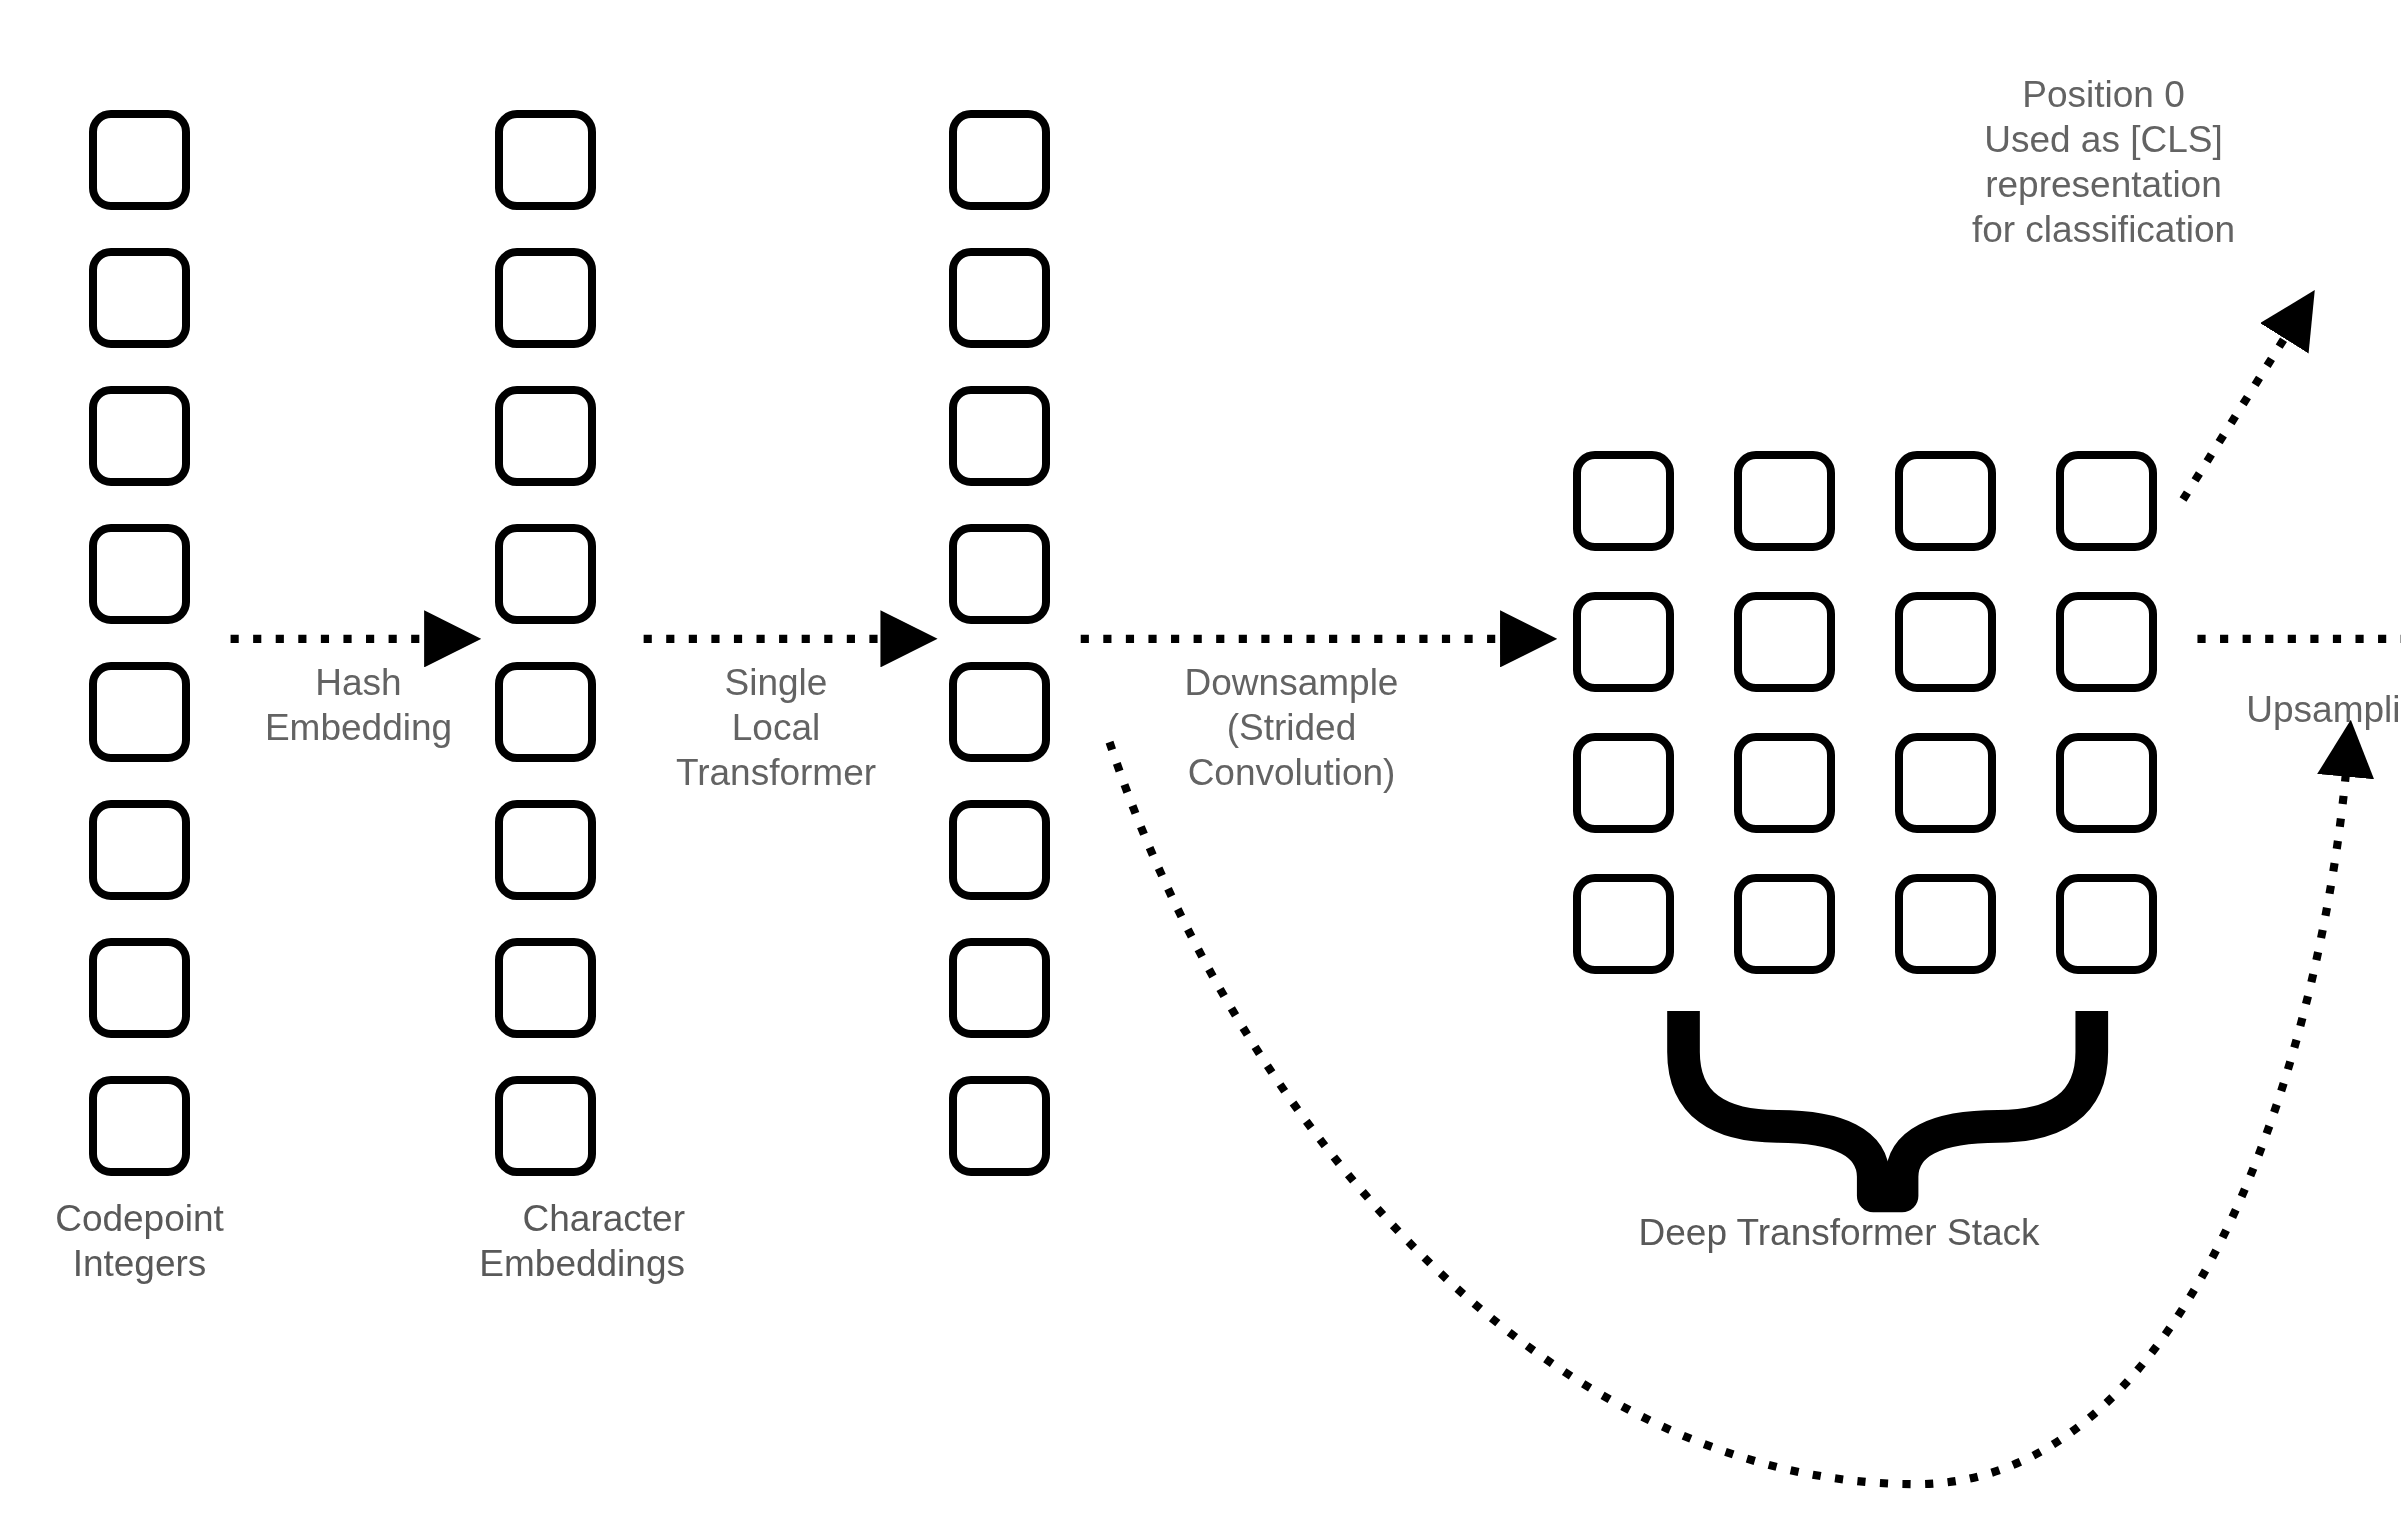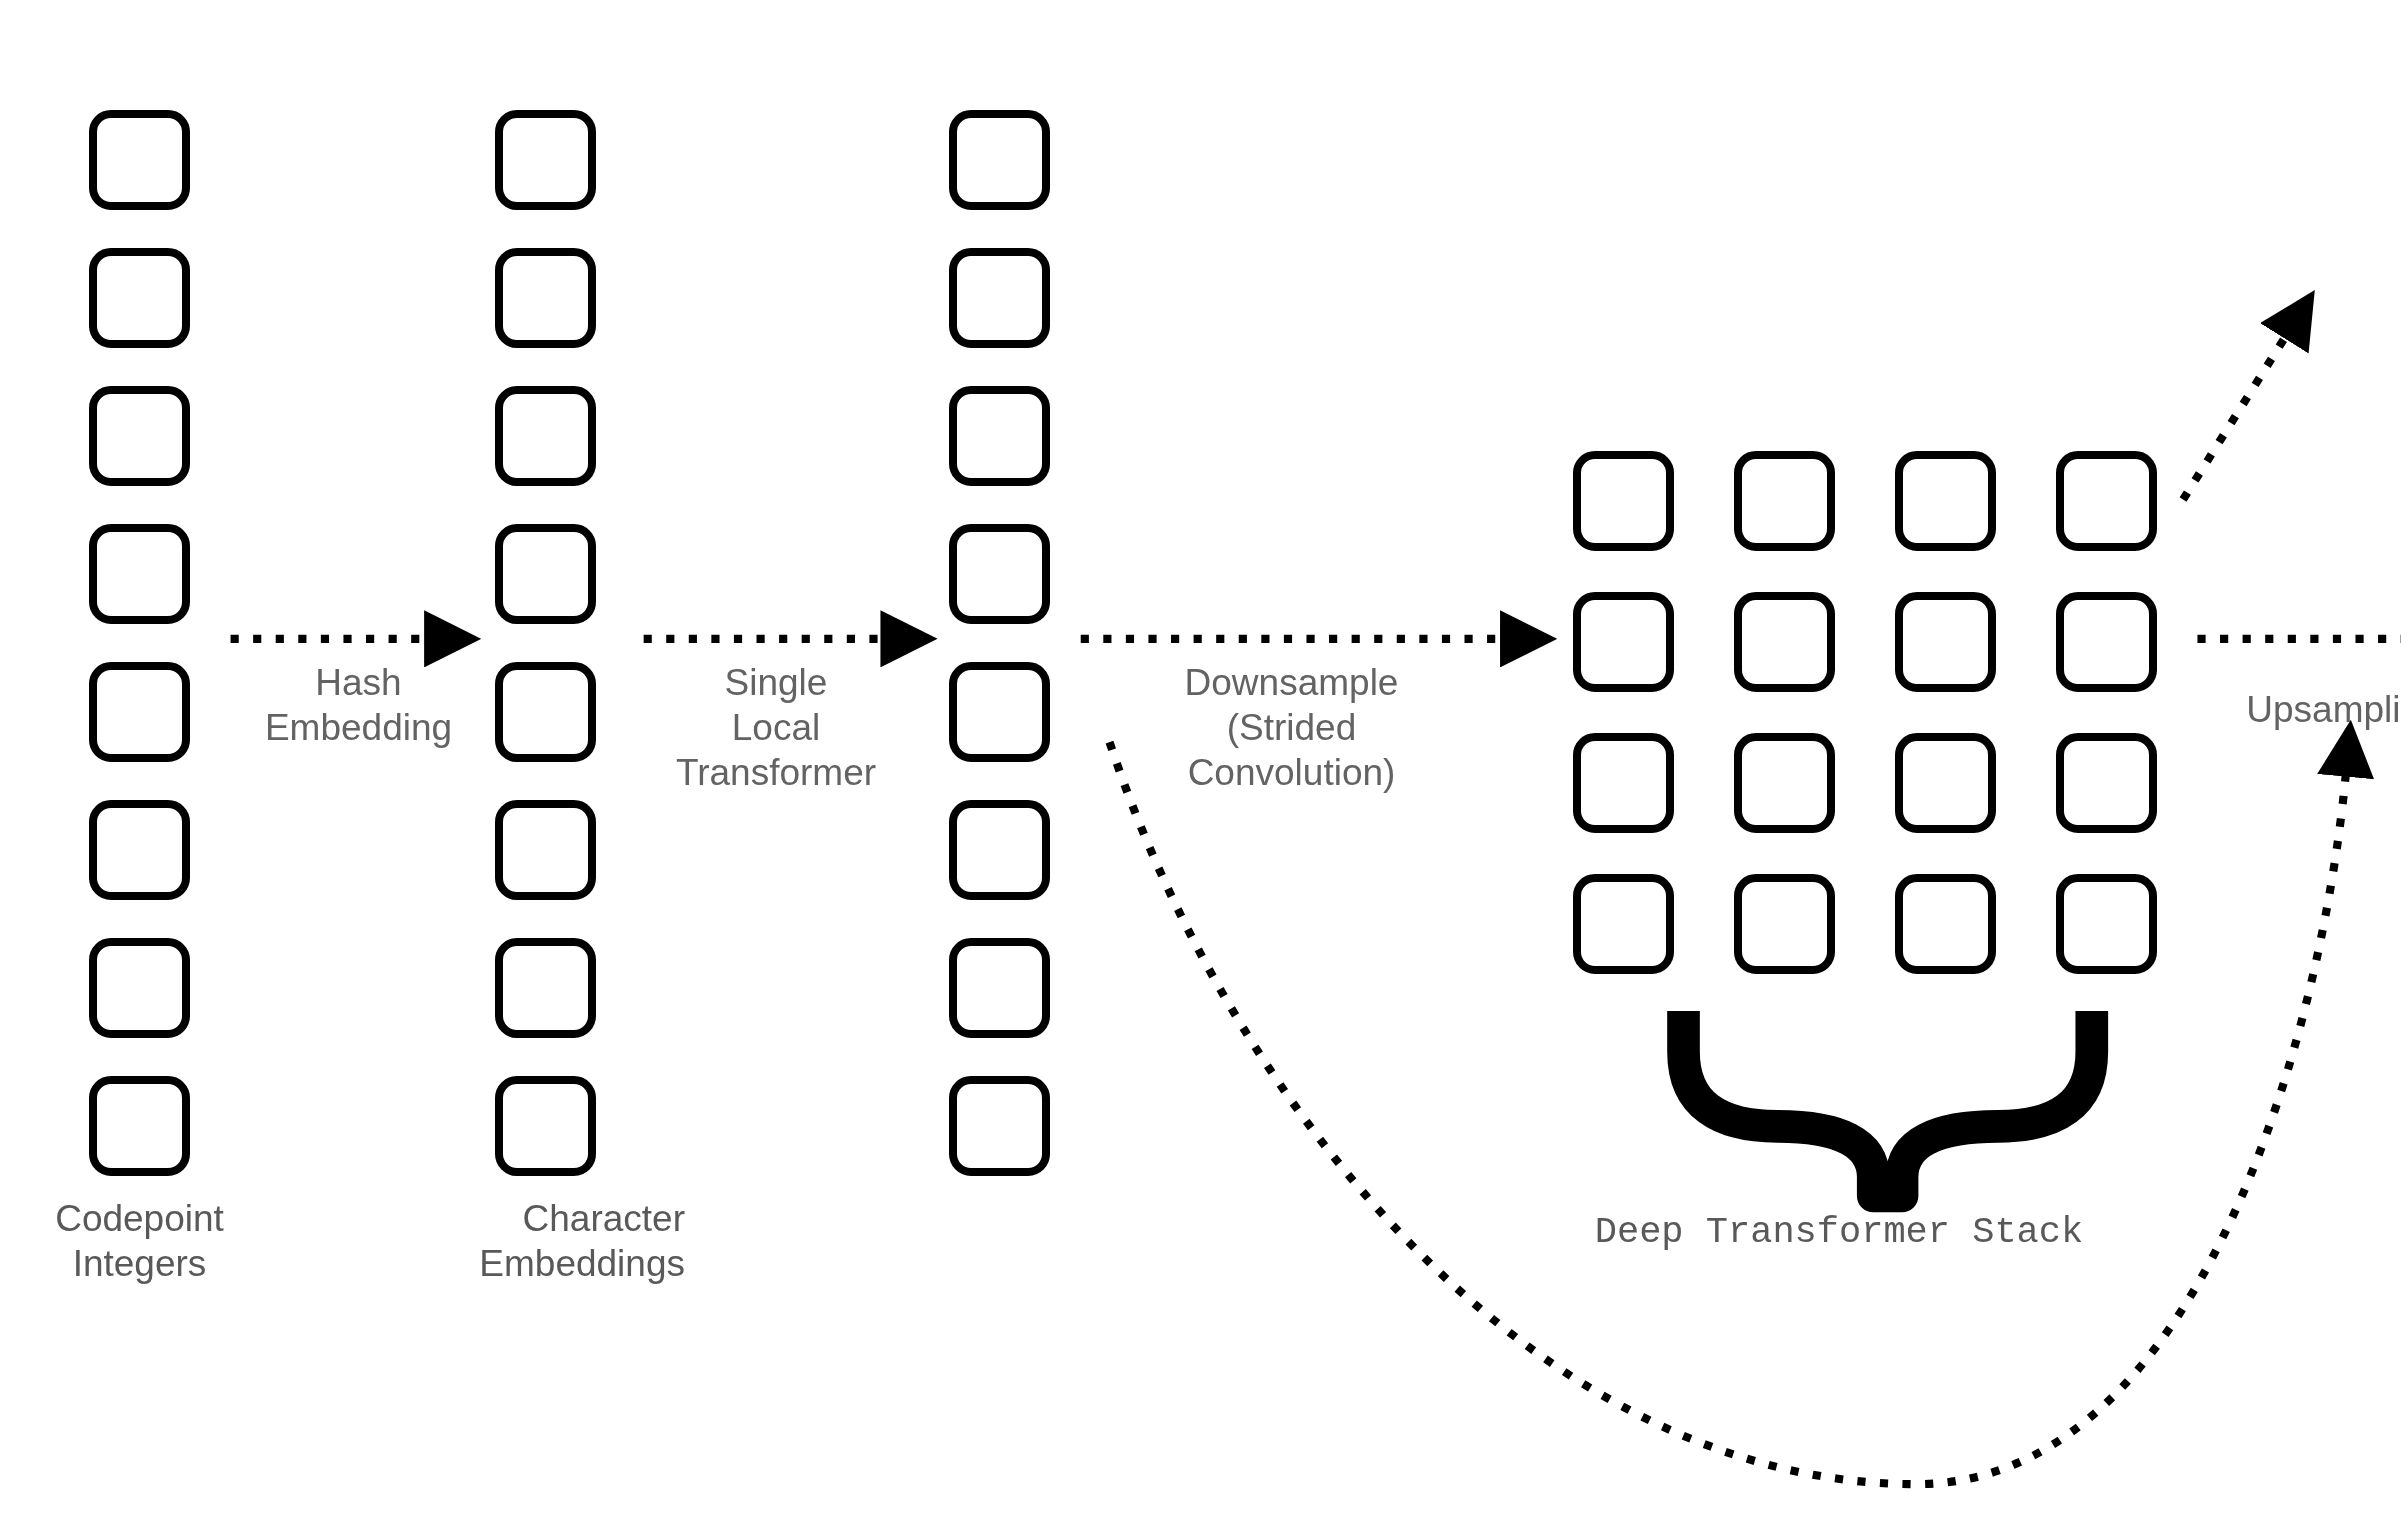--- a/index.html
+++ b/index.html
@@ -80,35 +80,39 @@
     <div class="cell"></div>
     <div class="cell"></div>
     <div class="cell"></div>
     <div class="cell"></div>
     <div class="cell"></div>
     <div class="cell"></div>
     <div class="cell"></div>
     <div class="cell"></div>
     <div class="cell"></div>
   </div>
-  <div class="caption" style="left:1575px;top:1210px;width:528px;font-family:Liberation Mono, monospace;">Deep Transformer Stack</div>
+  <div class="caption" style="left:1575px;top:1210px;width:528px;">Deep Transformer Stack</div>
 
   <div class="arrowlabel" style="left:217px;top:660px;width:283px;">Hash
 Embedding</div>
 
   <div class="arrowlabel" style="left:644px;top:660px;width:264px;">Single
 Local
 Transformer</div>
 
   <div class="arrowlabel" style="left:1109px;top:660px;width:365px;">Downsample
 (Strided
 Convolution)</div>
 
   <div class="arrowlabel" style="left:2176px;top:687px;width:336px;">Upsampling</div>
 
+  <div class="annot" style="left:1916px;top:72px;width:375px;">Position 0
+Used as [CLS]
+representation
+for classification</div>
 
   <svg class="overlay" viewBox="0 0 6885 3175">
     <defs>
       <marker id="ah" markerWidth="7" markerHeight="7" refX="1.0" refY="3.5" orient="auto" markerUnits="strokeWidth">
         <path d="M0,0 L7,3.5 L0,7 z" fill="#000"></path>
       </marker>
       <marker id="ah2" markerWidth="7" markerHeight="7" refX="1.0" refY="3.5" orient="auto" markerUnits="strokeWidth">
         <path d="M0,0 L7,3.5 L0,7 z" fill="#000"></path>
       </marker>
     </defs>

